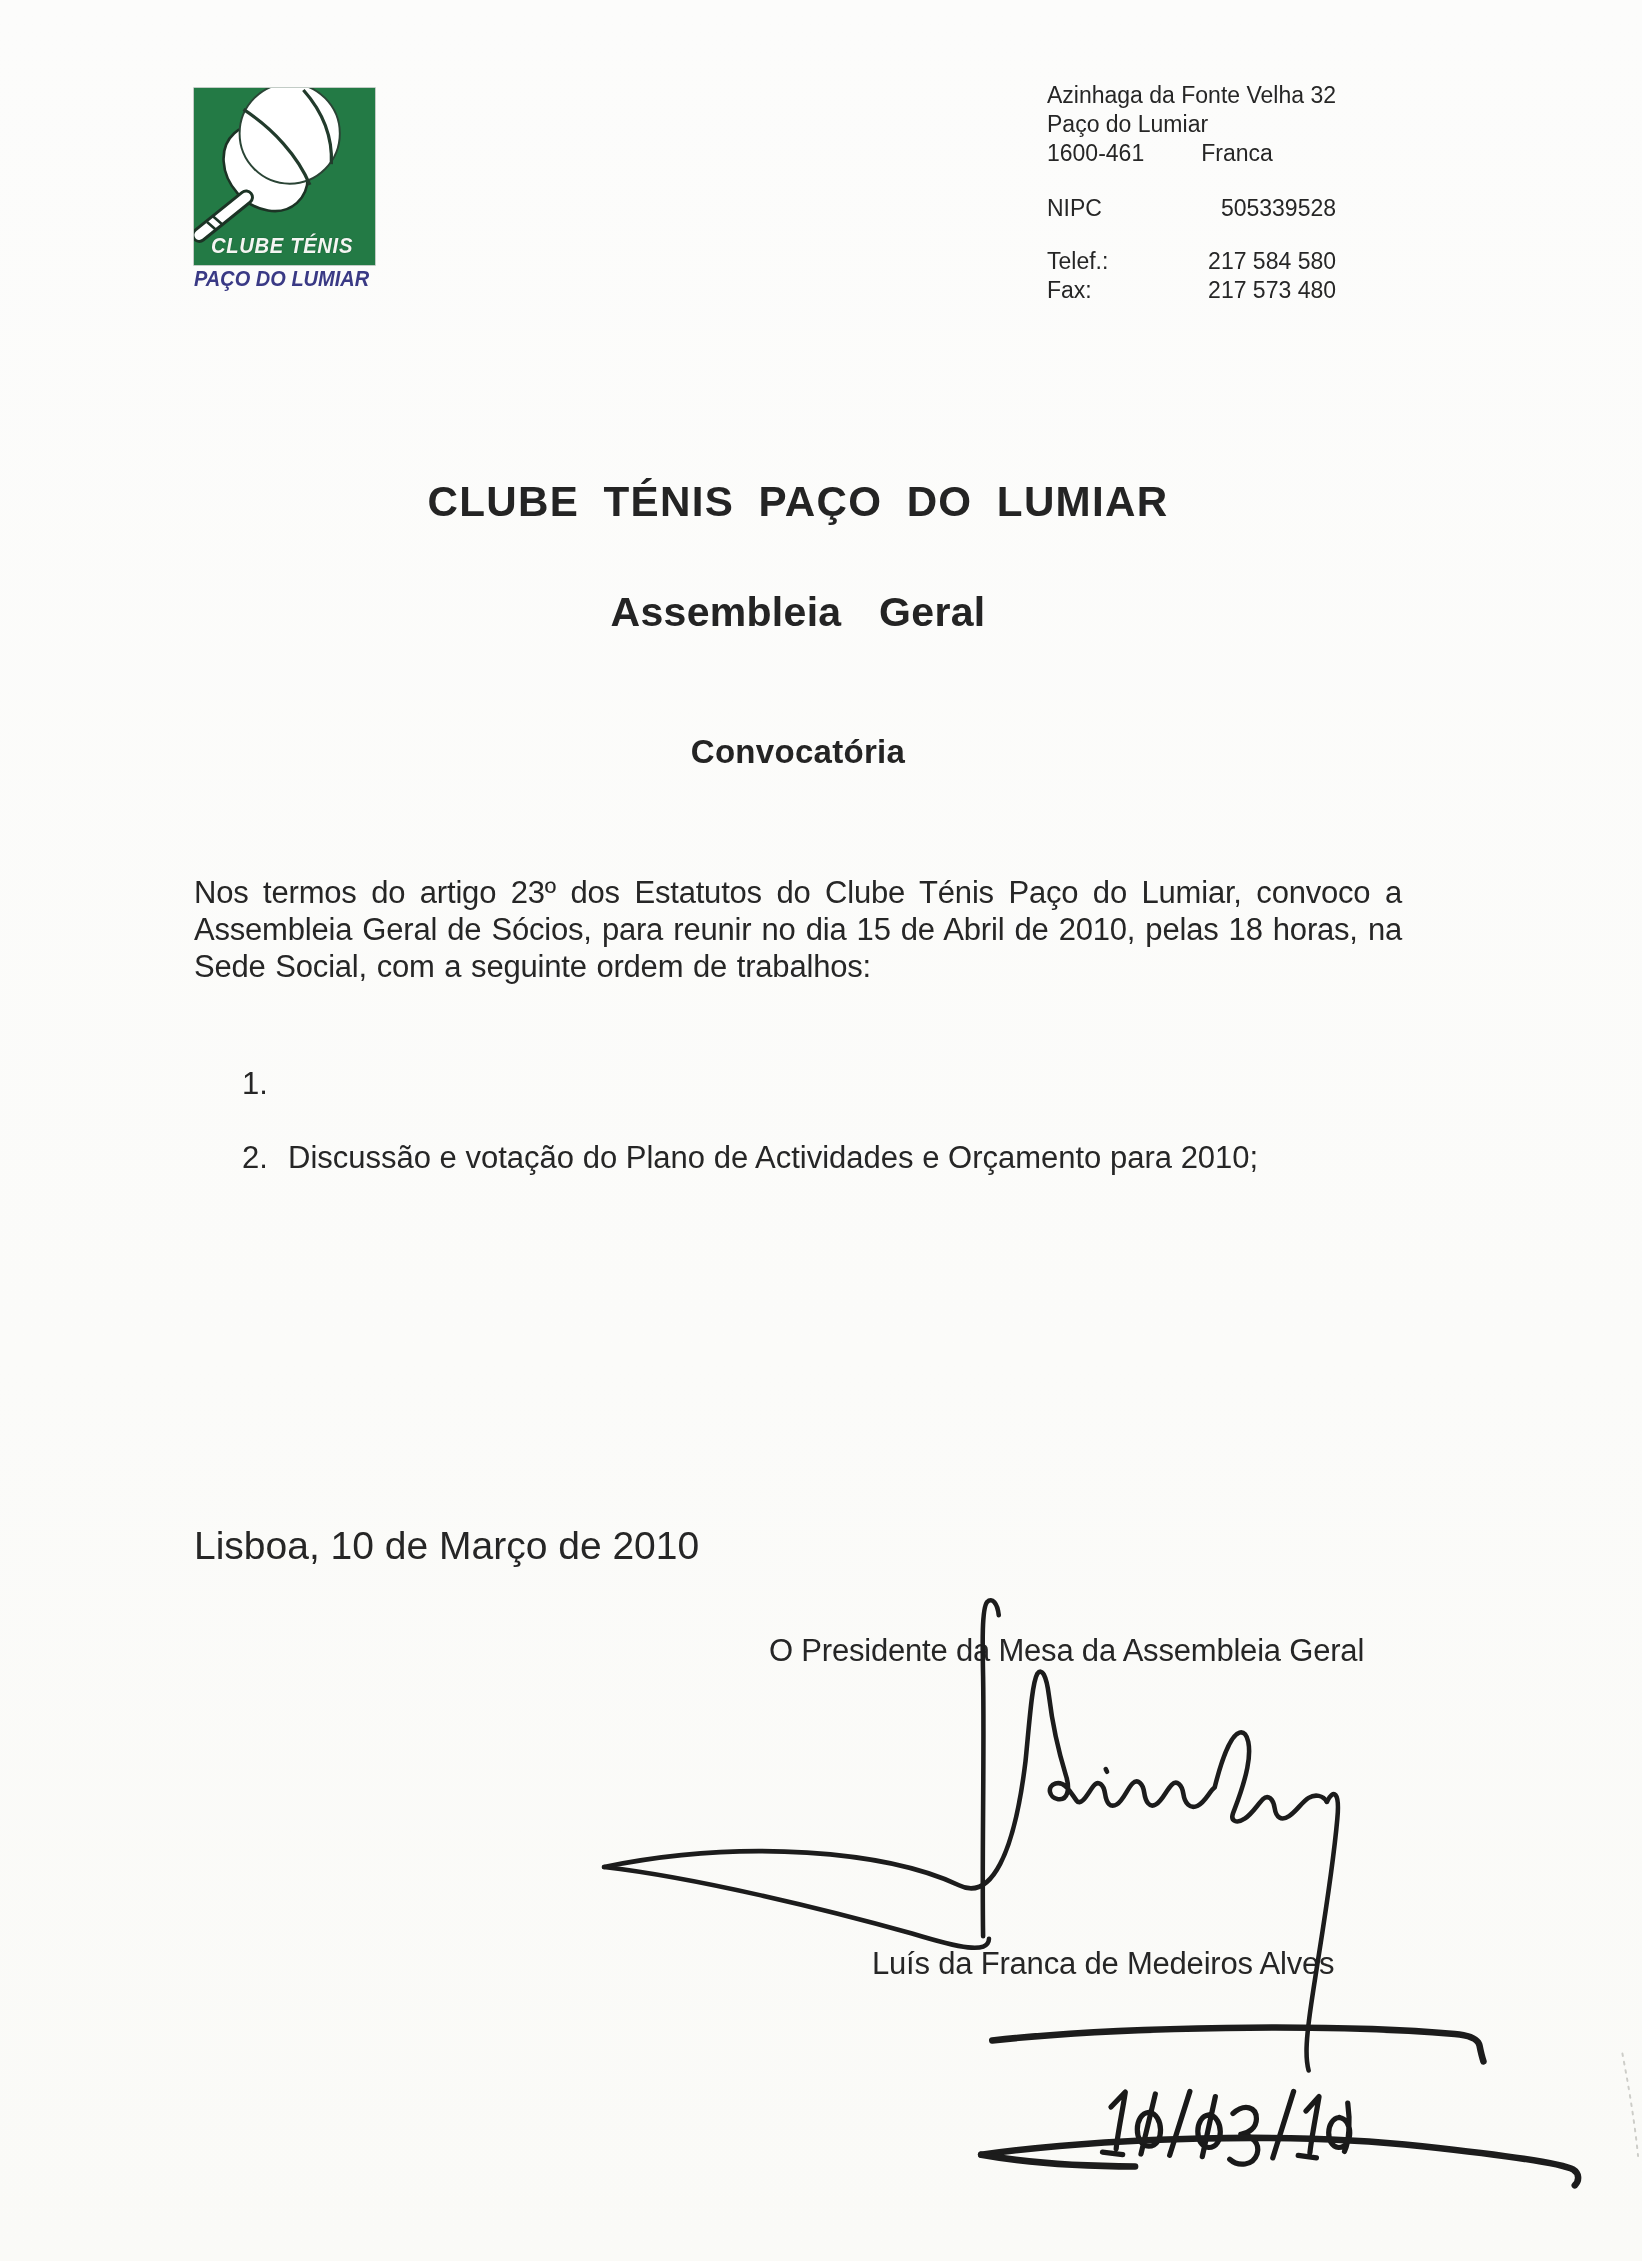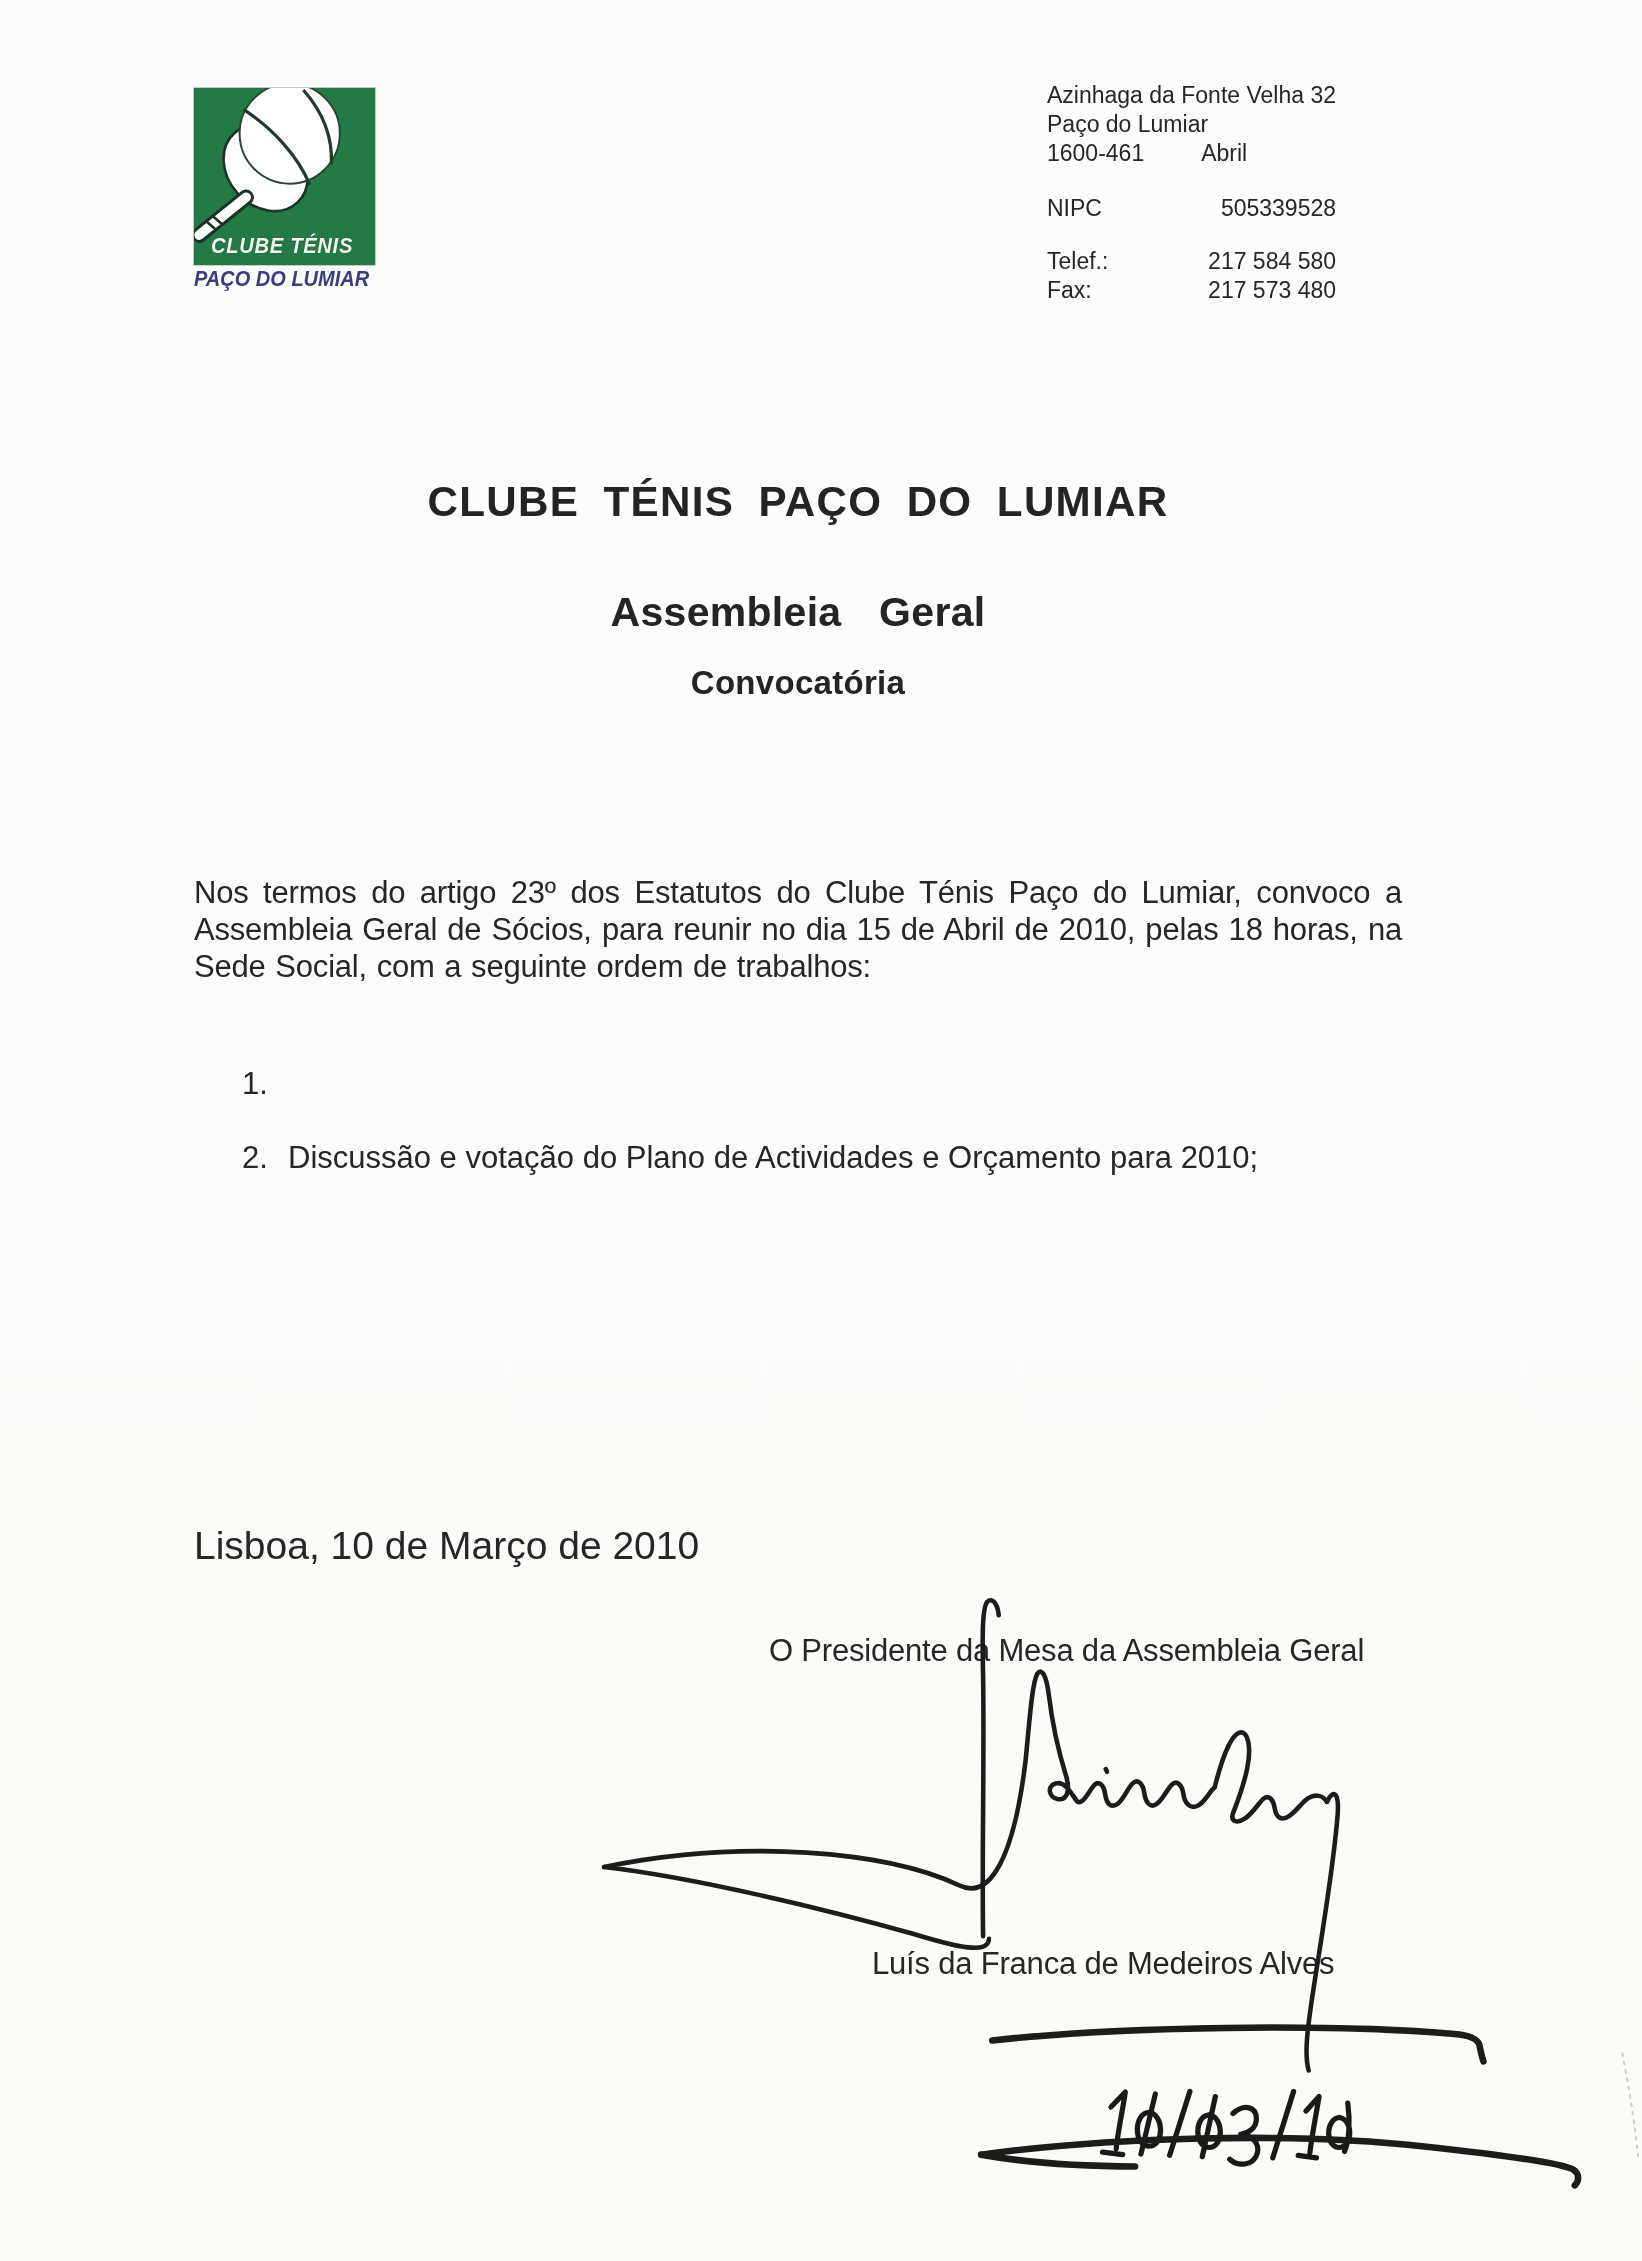--- a/index.html
+++ b/index.html
@@ -28,21 +28,21 @@
   .lh-pair{display:flex;justify-content:space-between;}
   .lh-pair .lh-label{width:64px;flex:none;}
   .lh-nipc{margin-top:26px;}
   .lh-tel{margin-top:23.5px;}
   
   .doc-title,.doc-subtitle,.doc-heading{
     position:absolute;left:194px;width:1208px;text-align:center;margin:0;color:#242424;font-weight:bold;
   }
   .doc-title{top:477px;font-size:43px;letter-spacing:1.3px;word-spacing:11.7px;transform:scaleX(.98);}
   .doc-subtitle{top:589px;font-size:41px;word-spacing:26px;letter-spacing:0.3px;}
-  .doc-heading{top:664px;font-size:33px;letter-spacing:0.3px;}
+  .doc-heading{top:733px;font-size:33px;letter-spacing:0.3px;}
   
   .para{
     position:absolute;left:194px;width:1208px;margin:0;font-size:31px;line-height:37px;
     letter-spacing:-0.2px;word-spacing:1.3px;text-align:justify;color:#262626;
   }
   .p1{top:874px;}
   .p2{top:1235px;line-height:37px;}
   .agenda{position:absolute;left:242px;top:1065px;width:1148px;font-size:31px;line-height:37px;color:#262626;}
   .agenda-item{display:flex;}
   .agenda-item.item2{margin-top:37px;}
@@ -80,21 +80,21 @@
       <div class="logo-square-text">CLUBE TÉNIS</div>
     </div>
     <div class="logo-below-text">PAÇO DO LUMIAR</div>
   </div>
 
   <div class="letterhead">
     <div class="lh-line">Azinhaga da Fonte Velha 32</div>
     <div class="lh-line">Paço do Lumiar</div>
     <div class="lh-line lh-postal">
       <span>1600-461</span>
-      <span class="city">Abril</span>
+      <span class="city">Franca</span>
     </div>
     <div class="lh-line lh-pair lh-nipc">
       <span class="lh-label">NIPC</span>
       <span>505339528</span>
     </div>
     <div class="lh-line lh-pair lh-tel">
       <span class="lh-label">Telef.:</span>
       <span>217 584 580</span>
     </div>
     <div class="lh-line lh-pair">

